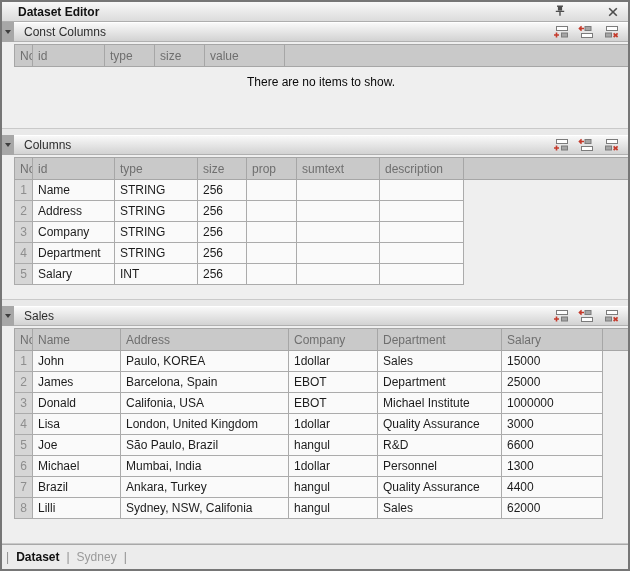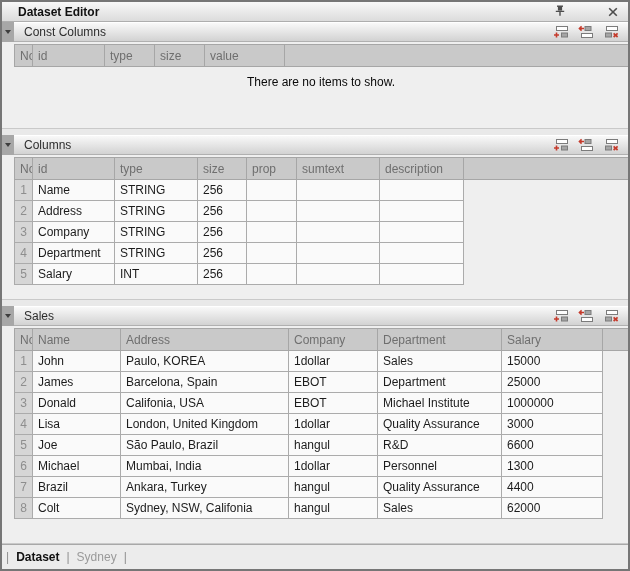--- a/index.html
+++ b/index.html
@@ -437,21 +437,21 @@
             <td class="no">7</td>
             <td>Brazil</td>
             <td>Ankara, Turkey</td>
             <td>hangul</td>
             <td>Quality Assurance</td>
             <td>4400</td>
           </tr>
 
           <tr>
             <td class="no">8</td>
-            <td>Colt</td>
+            <td>Lilli</td>
             <td>Sydney, NSW, Califonia</td>
             <td>hangul</td>
             <td>Sales</td>
             <td>62000</td>
           </tr>
 
       </tbody>
     </table>
     <div class="resize-grip"></div>
   </div>

